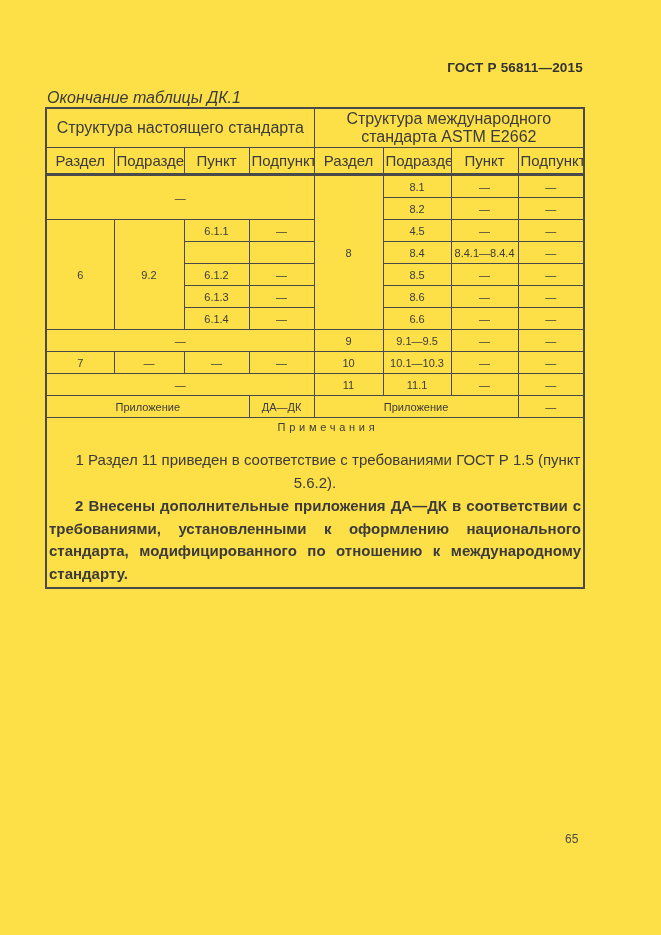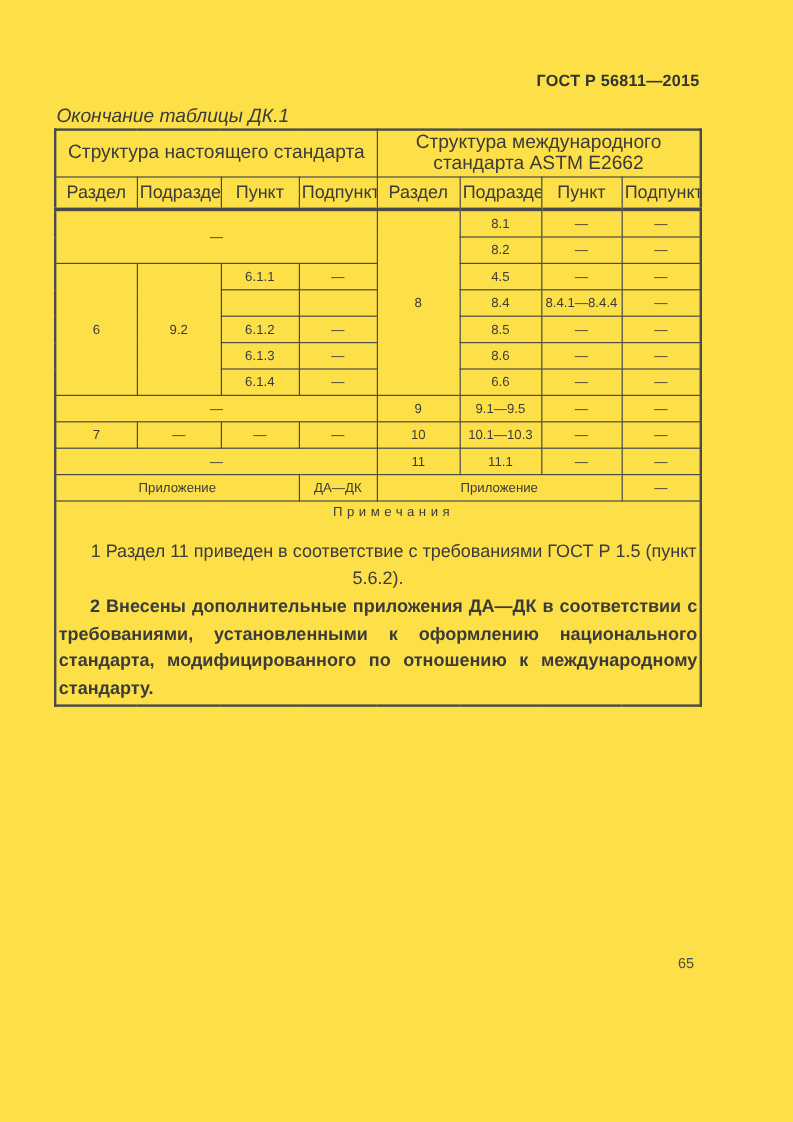--- a/index.html
+++ b/index.html
@@ -78,21 +78,21 @@
   }
   p.note {
     font-size: 15px;
     line-height: 1.5;
     margin: 0 0 1px 0;
     text-indent: 26px;
   }
   p.note.justified { text-align: justify; font-weight: bold; }
   .page-number {
     position: absolute;
-    top: 796px;
+    top: 832px;
     left: 565px;
     font-size: 12px;
     color: #4a4a4a;
   }
 </style>
 </head>
 <body>
 
 <div class="page">
 

